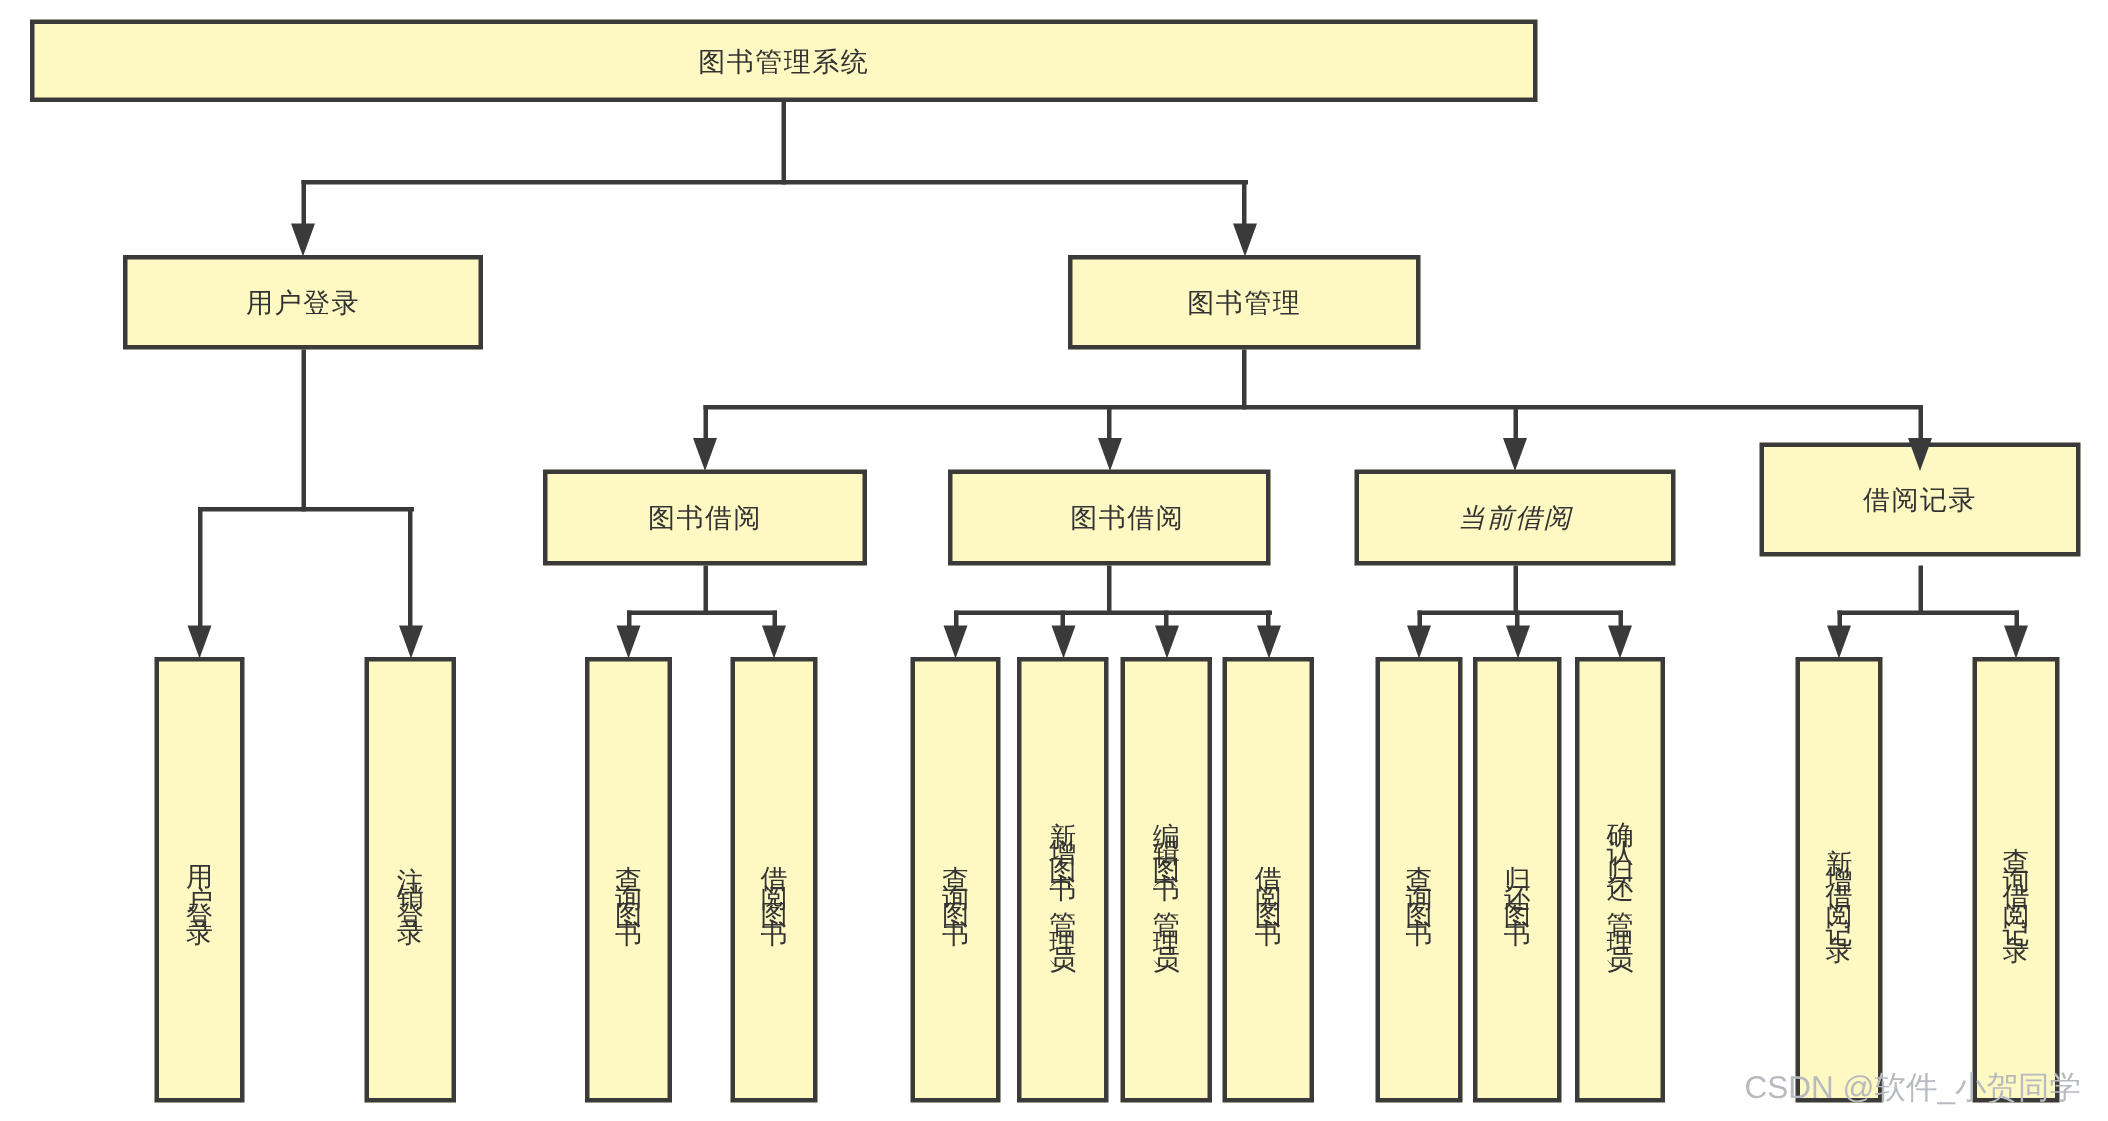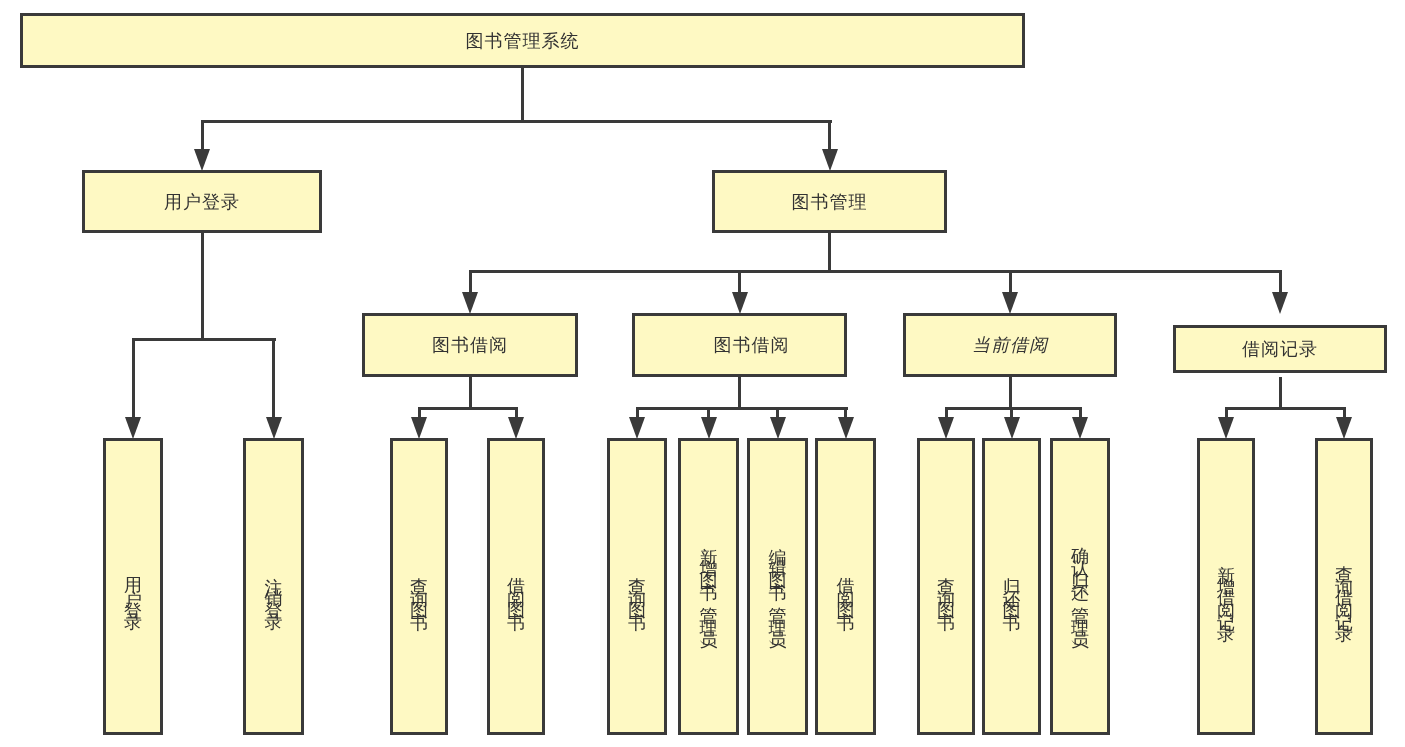--- a/index.html
+++ b/index.html
@@ -47,39 +47,40 @@
     font-size: 21px;
     color: var(--wm, #b7bbc0);
     white-space: nowrap;
     z-index: 5;
   }
 </style>
 </head>
 <body>
 
 <div class="canvas">
+  <div class="watermark">CSDN @软件_小贺同学</div>
 <div class="node horizontal" style="left: 20px; top: 13px; width: 1005px; height: 55px;">
       <span>图书管理系统</span>
     </div>
     <div class="node horizontal" style="left: 82px; top: 170px; width: 240px; height: 63px;">
       <span>用户登录</span>
     </div>
     <div class="node horizontal" style="left: 712px; top: 170px; width: 235px; height: 63px;">
       <span>图书管理</span>
     </div>
     <div class="node horizontal" style="left: 362px; top: 313px; width: 216px; height: 64px;">
       <span>图书借阅</span>
     </div>
     <div class="node horizontal" style="left: 632px; top: 313px; width: 215px; height: 64px; padding-left: 24px;">
       <span>图书借阅</span>
     </div>
     <div class="node horizontal" style="left: 903px; top: 313px; width: 214px; height: 64px; font-style: italic;">
       <span>当前借阅</span>
     </div>
-    <div class="node horizontal" style="left: 1173px; top: 325px; width: 214px; height: 48px;">
+    <div class="node horizontal" style="left: 1173px; top: 295px; width: 214px; height: 76px;">
       <span>借阅记录</span>
     </div>
     <div class="node vertical" style="left: 103px; top: 438px; width: 60px; height: 297px;">
       <span>用户登录</span>
     </div>
     <div class="node vertical" style="left: 243px; top: 438px; width: 61px; height: 297px;">
       <span>注销登录</span>
     </div>
     <div class="node vertical" style="left: 390px; top: 438px; width: 58px; height: 297px;">
       <span>查询图书</span>

